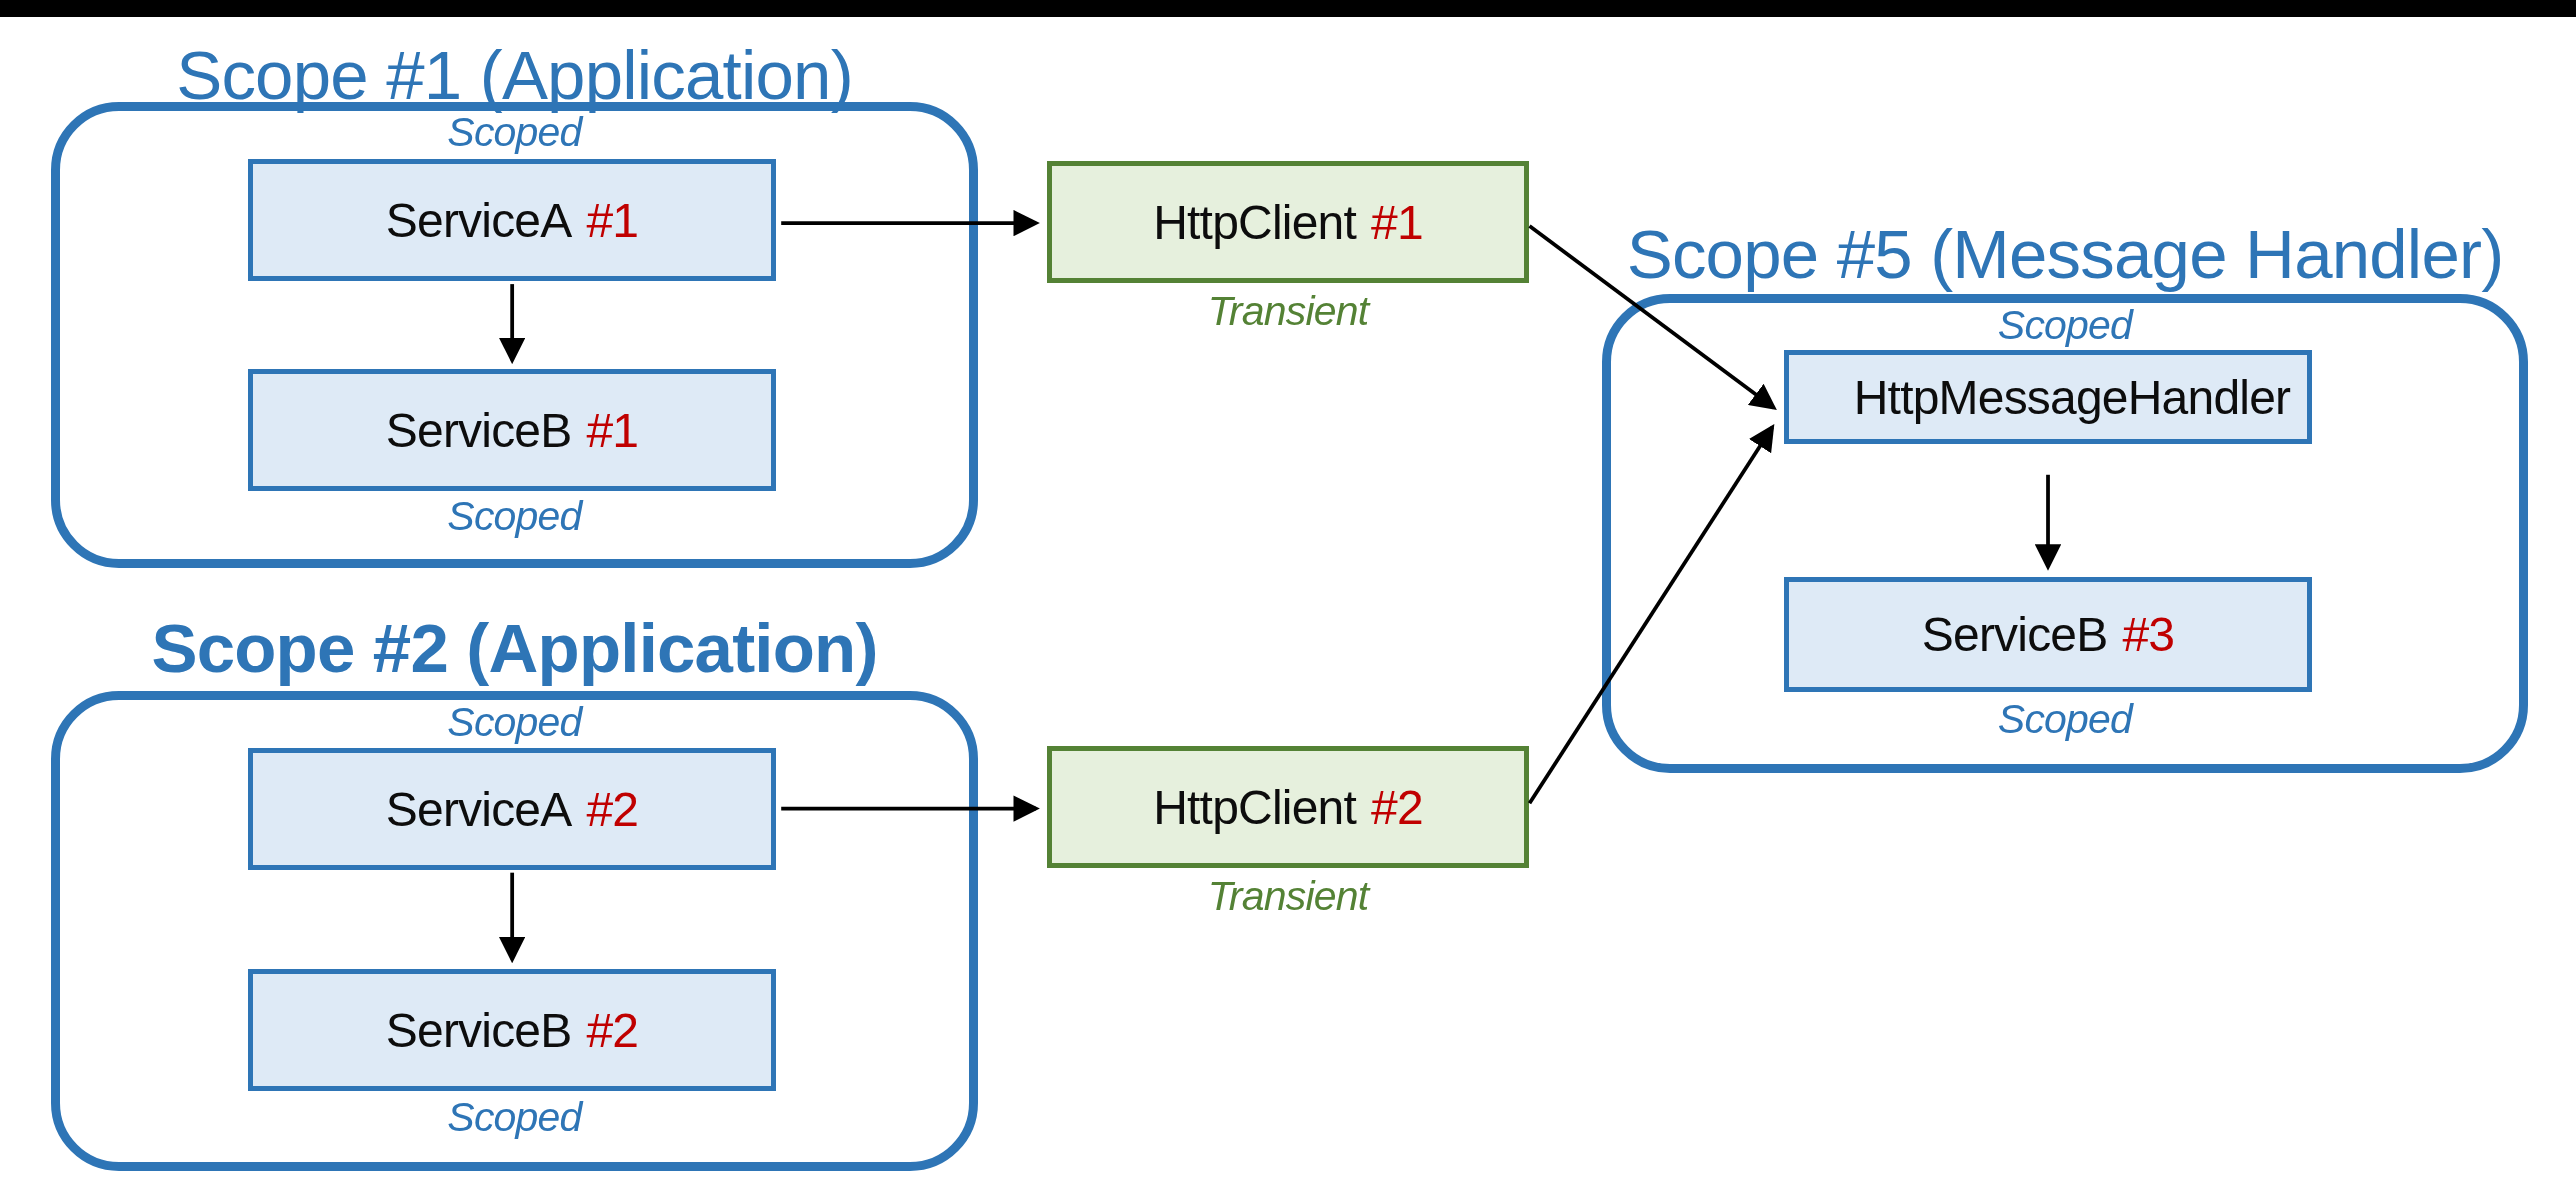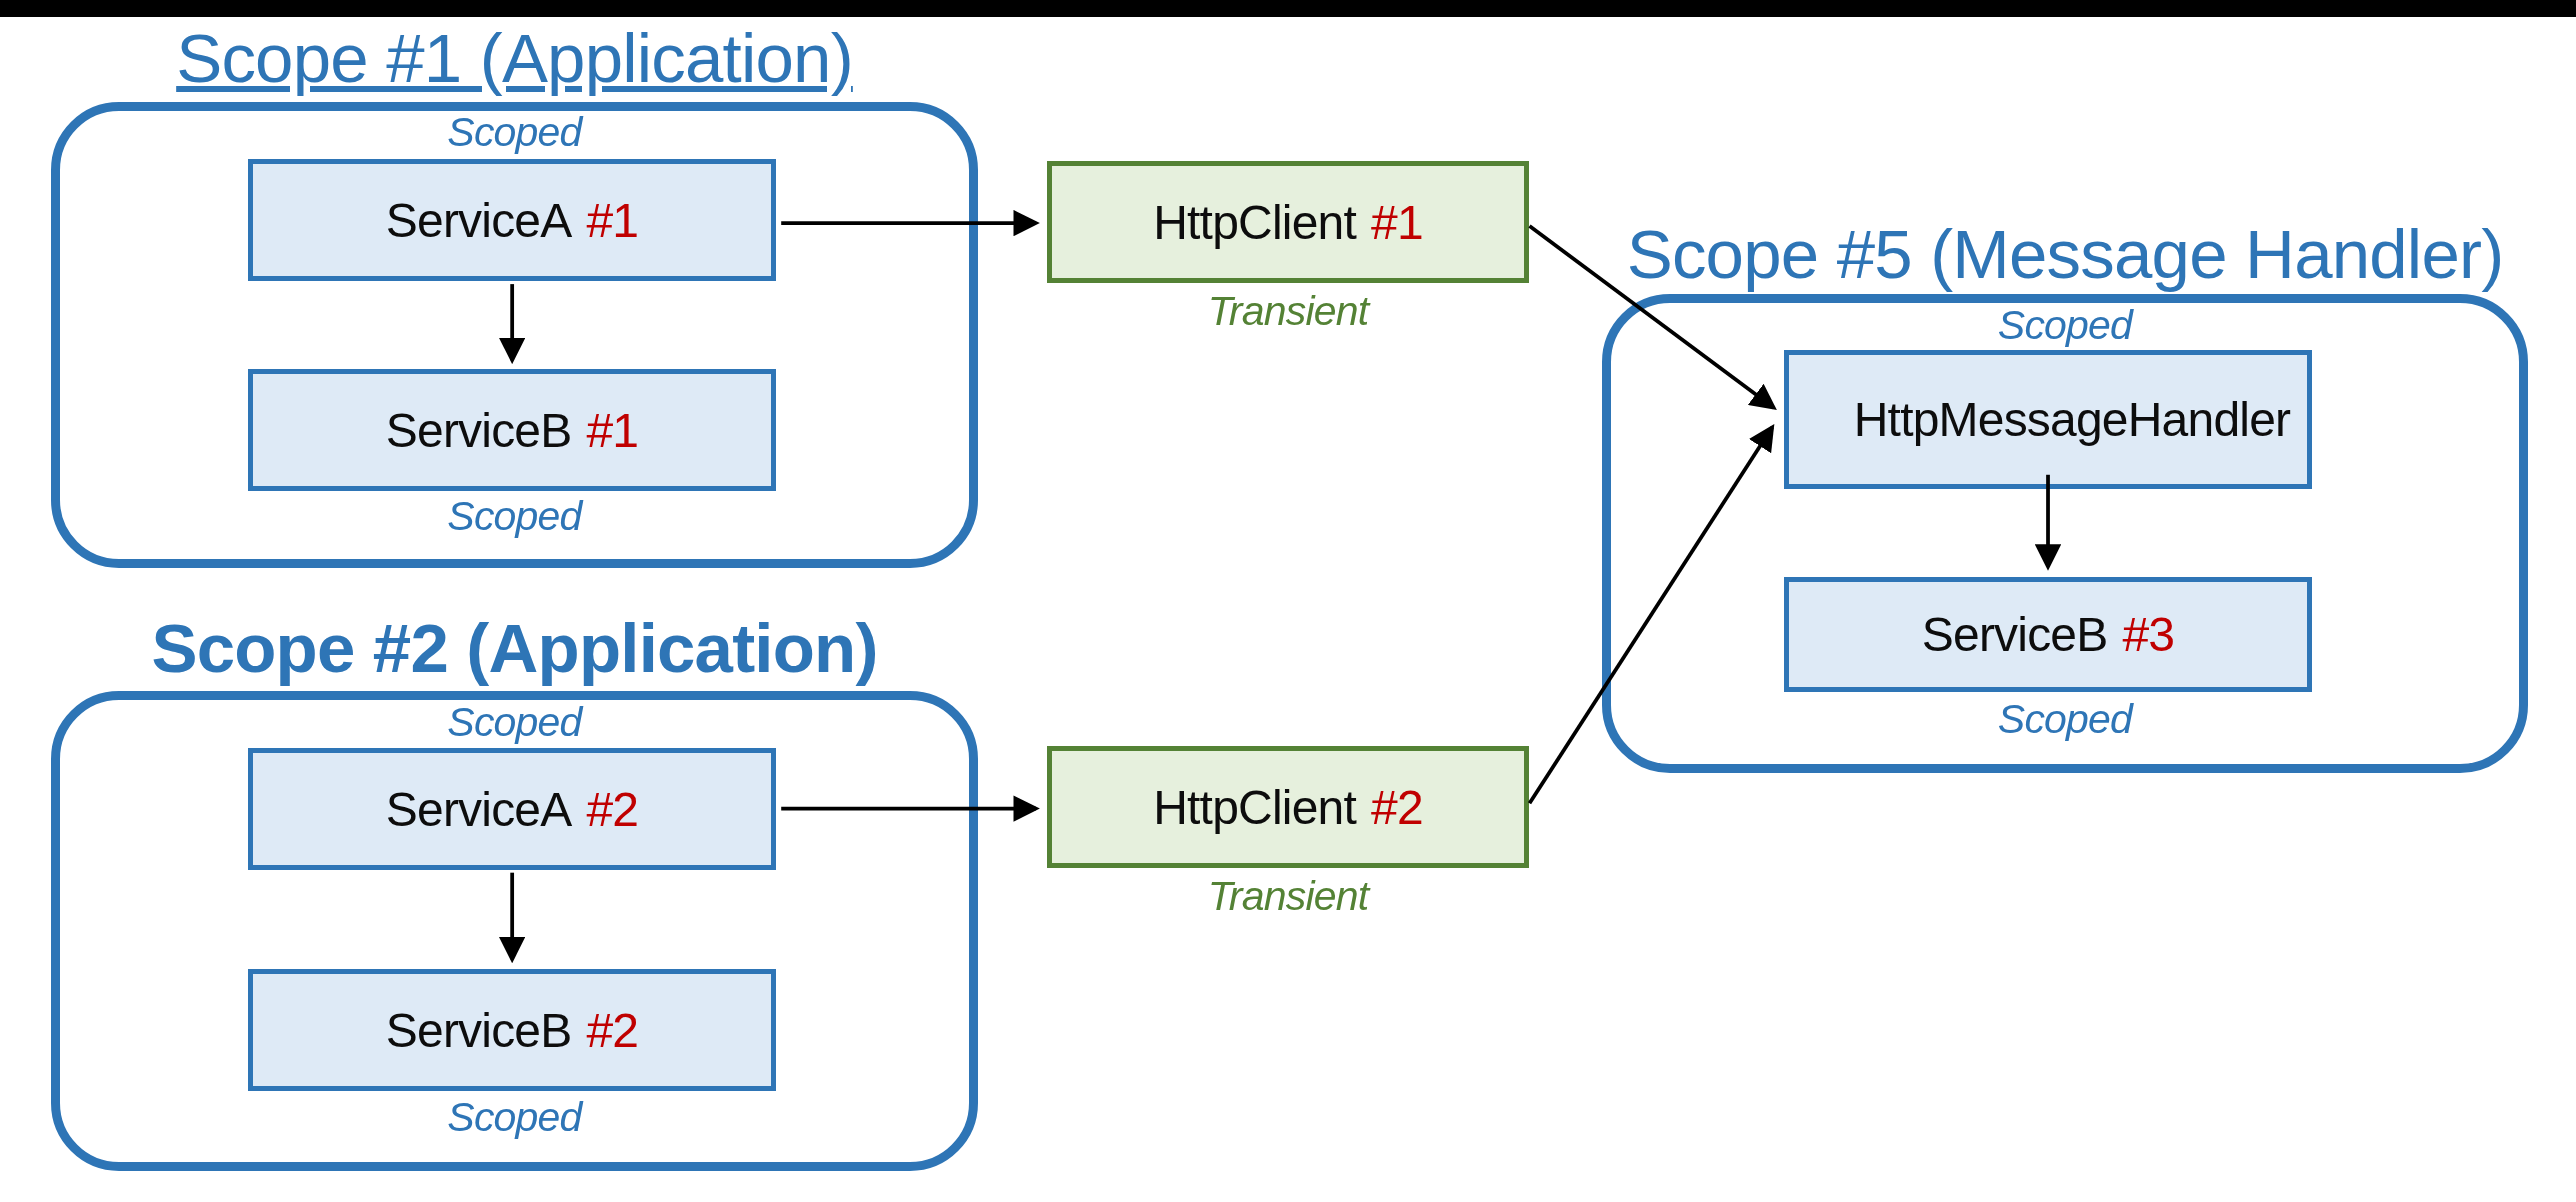--- a/index.html
+++ b/index.html
@@ -65,21 +65,21 @@
   svg.connectors {
     position:absolute; left:0; top:0; width:2576px; height:1202px;
     pointer-events:none;
   }
 </style>
 </head>
 <body>
 
 <div class="topbar"></div>
 
-<div class="scope-title" style="left:51px; top:21px; width:927px;text-decoration:underline;">Scope #1 (Application)</div>
+<div class="scope-title" style="left:51px; top:38px; width:927px;">Scope #1 (Application)</div>
 <div class="scope" style="left:51px; top:102px; width:927px; height:466px;"></div>
 <div class="lifetime" style="left:51px; top:110px; width:927px;">Scoped</div>
 <div class="node blue" style="left:248px; top:159px; width:528px; height:122px;">
   <span>ServiceA</span>
   <span class="inst">#1</span>
 </div>
 <div class="node blue" style="left:248px; top:369px; width:528px; height:122px;">
   <span>ServiceB</span>
   <span class="inst">#1</span>
 </div>
@@ -106,21 +106,21 @@
 
 <div class="node green" style="left:1047px; top:746px; width:482px; height:122px;">
   <span>HttpClient</span>
   <span class="inst">#2</span>
 </div>
 <div class="lifetime green" style="left:1047px; top:874px; width:482px;">Transient</div>
 
 <div class="scope-title" style="left:1602px; top:217px; width:926px;">Scope #5 (Message Handler)</div>
 <div class="scope" style="left:1602px; top:294px; width:926px; height:479px;"></div>
 <div class="lifetime" style="left:1602px; top:303px; width:926px;">Scoped</div>
-<div class="node blue" style="left:1784px; top:350px; width:528px; height:139px;padding-left:48px;">
+<div class="node blue" style="left:1784px; top:350px; width:528px; height:94px;padding-left:48px;">
   <span>HttpMessageHandler</span>
   <span class="inst"></span>
 </div>
 <div class="node blue" style="left:1784px; top:577px; width:528px; height:115px;">
   <span>ServiceB</span>
   <span class="inst">#3</span>
 </div>
 <div class="lifetime" style="left:1602px; top:697px; width:926px;">Scoped</div>
 
 <svg class="connectors" viewBox="0 0 3417 1595">

